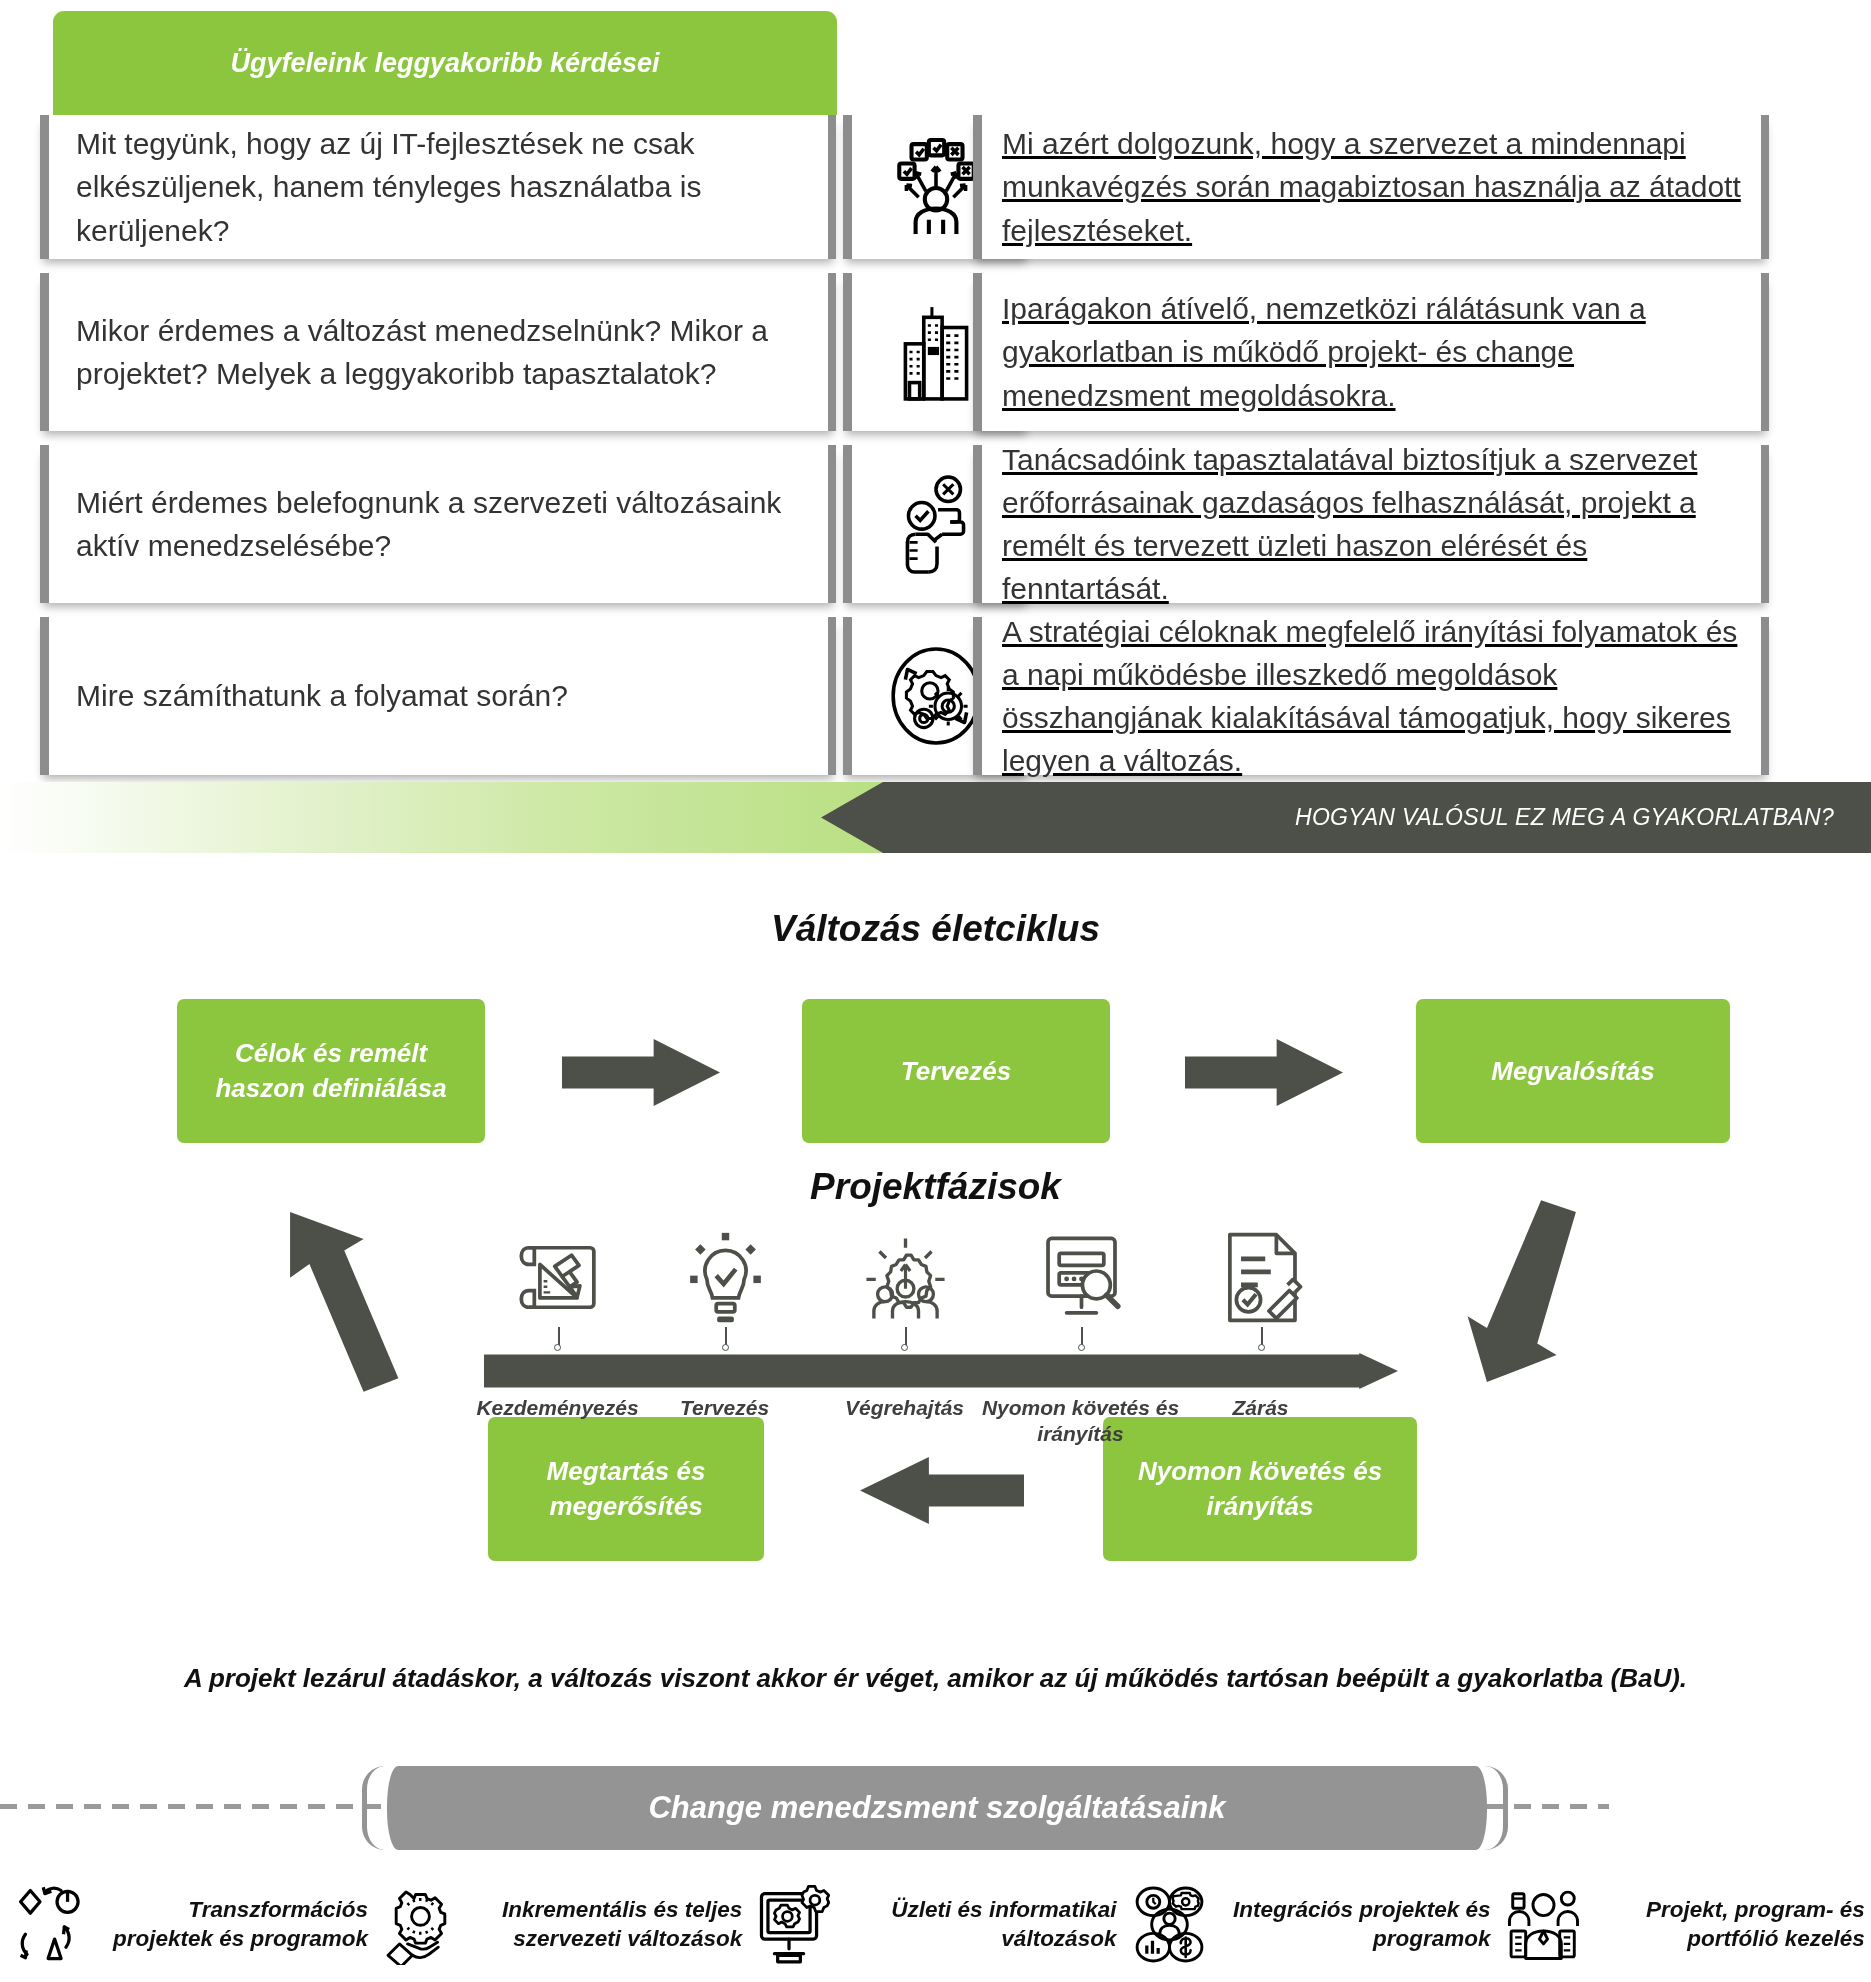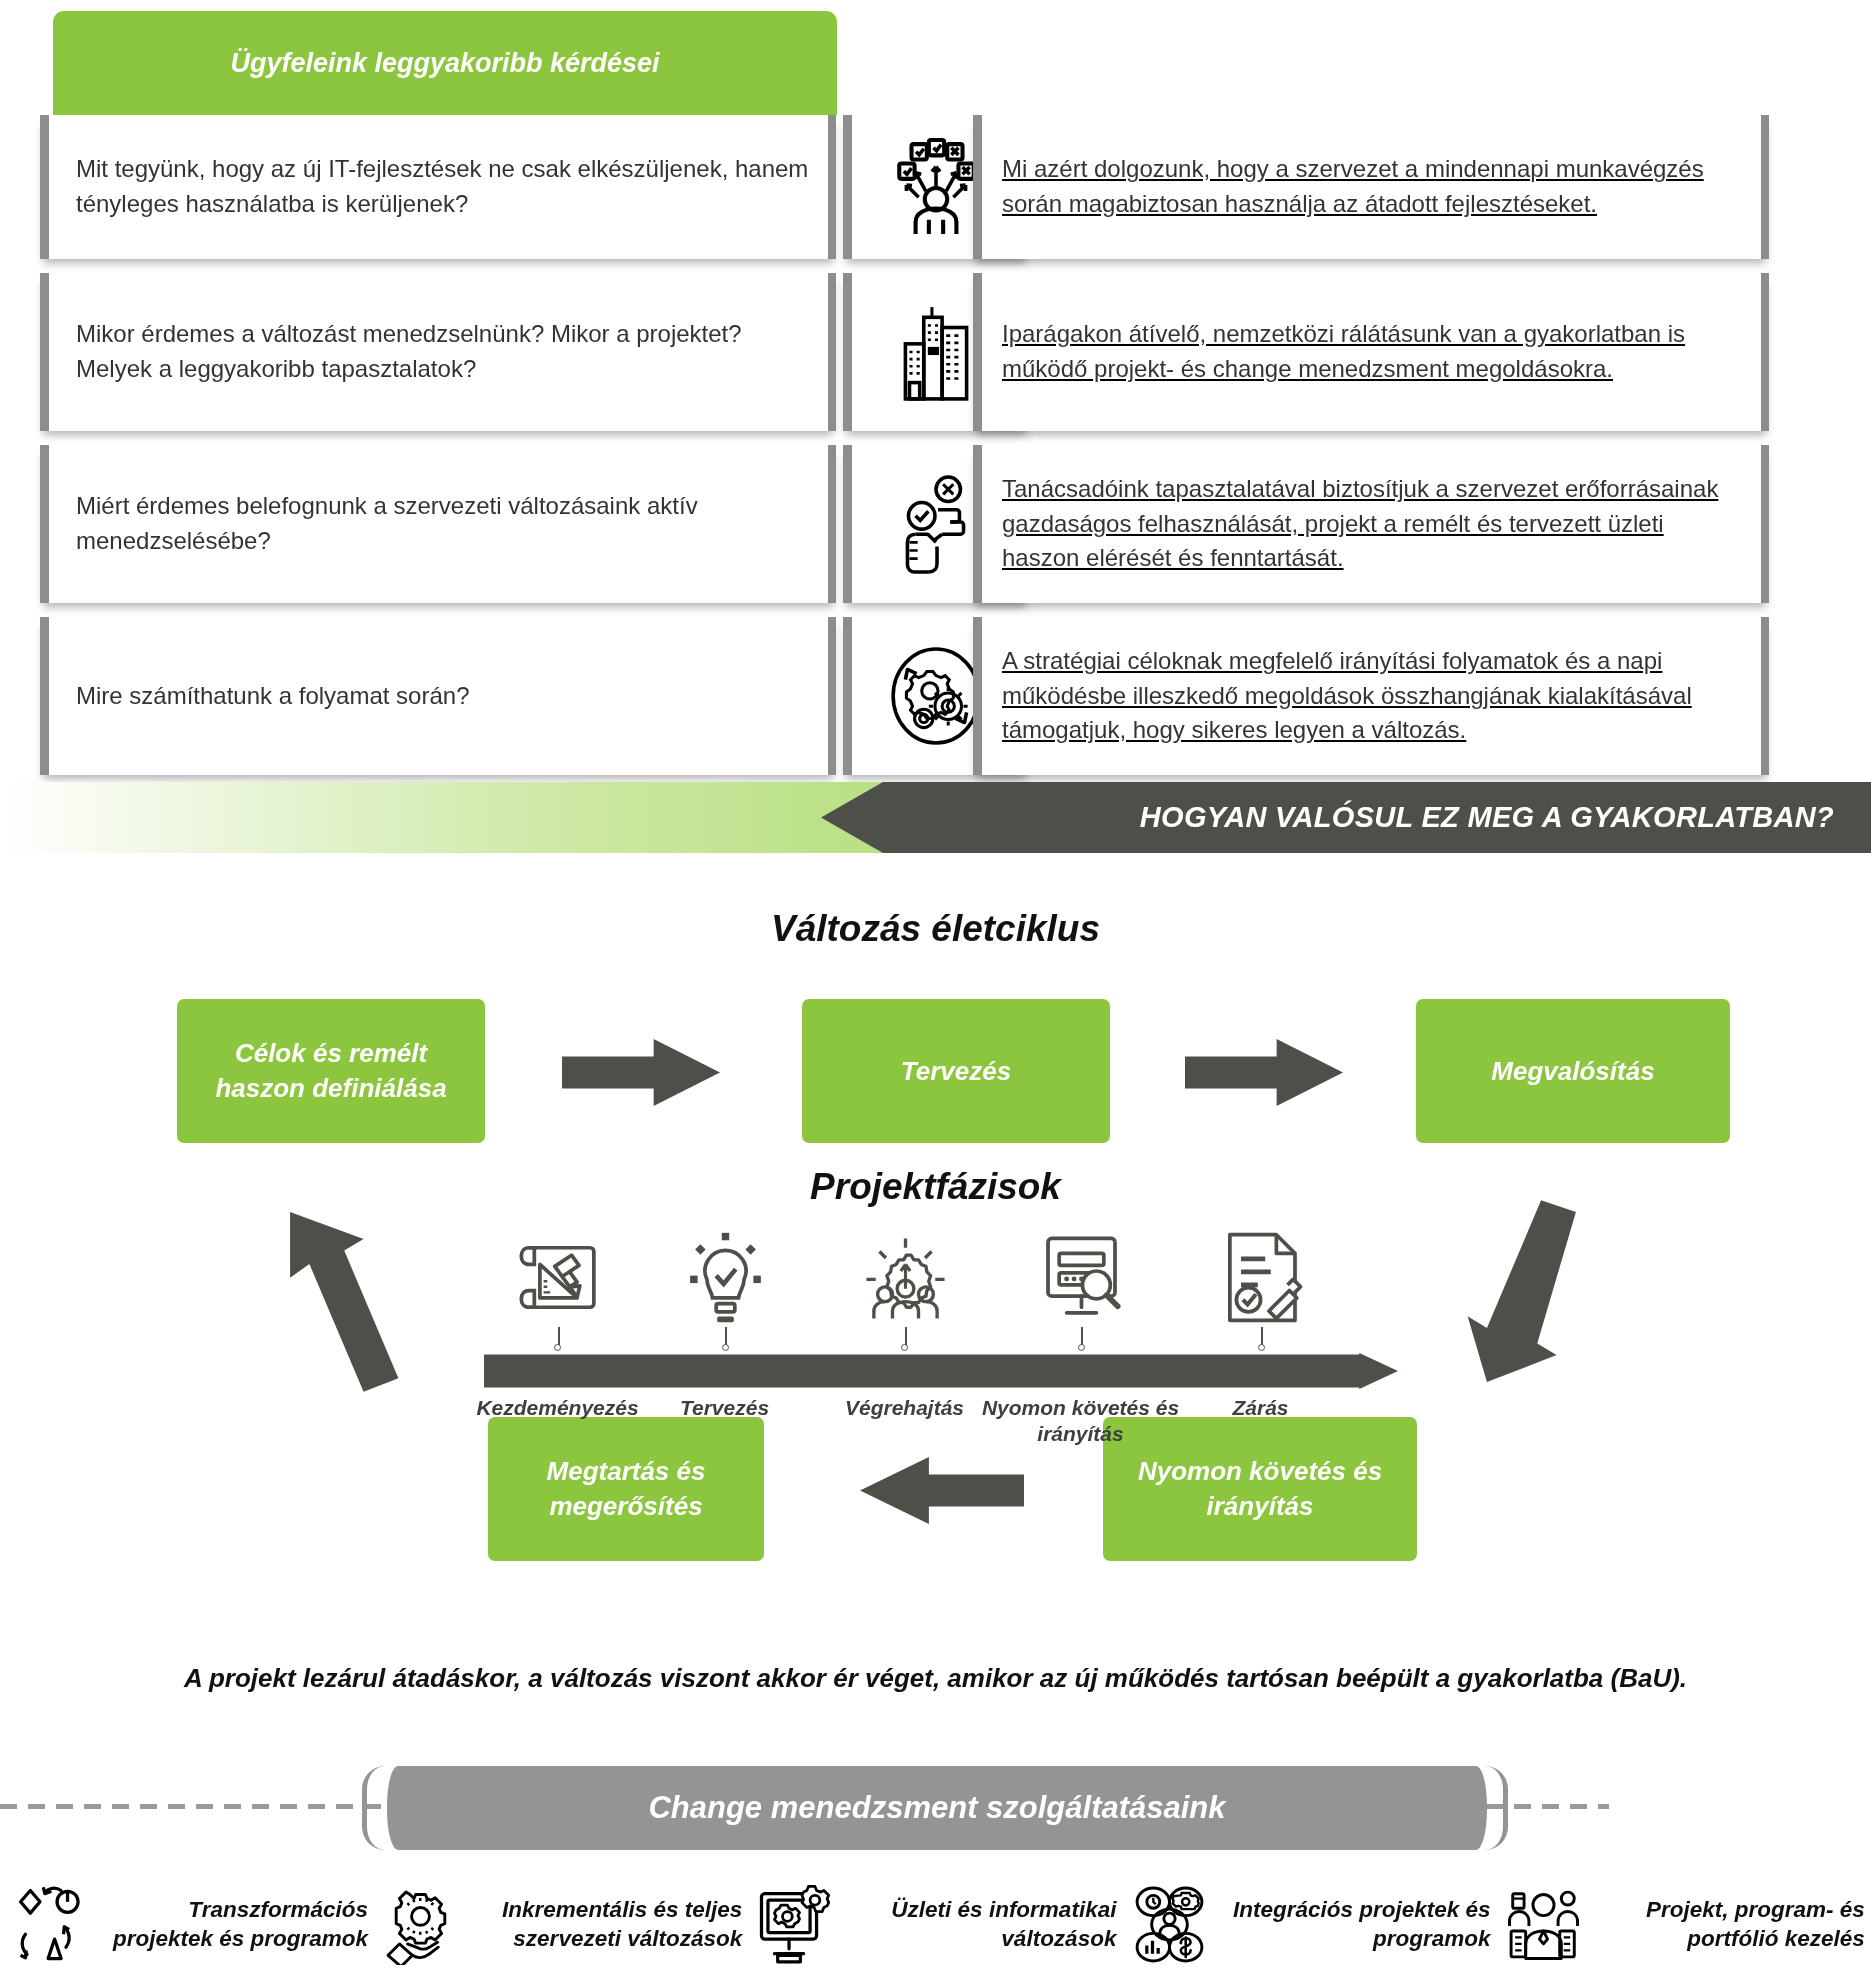--- a/index.html
+++ b/index.html
@@ -41,41 +41,41 @@
     content: ""; position: absolute; top: 0; bottom: 0; width: 8.5px;
     background: #8d8d8d;
   }
   .card::before { left: 0; }
   .card::after  { right: 0; }
   .card-q { left: 40px;   width: 796px; }
   .card-i { left: 843px; width: 186px; justify-content: center; }
   .card-a { left: 973px; width: 796px; text-decoration: underline; }
   .cell-text {
     padding: 0 26px 0 36px;
-    font-size: 24px; line-height: 1.44; color: #333333;
+    font-size: 30px; line-height: 1.44; color: #333333;
   }
   .card-a .cell-text { padding-left: 29px; }
   .icon-box { width: 102px; height: 102px; display: flex; align-items: center; justify-content: center; }
   .icon-box svg { width: 100%; height: 100%; }
 
   
   .banner { position: absolute; left: 0; top: 782px; width: 1871px; height: 71px; }
   .banner-green {
     position: absolute; left: 0; top: 0; width: 945px; height: 71px;
     background: linear-gradient(to right, #ffffff 0%, #ecf6dd 22%, #cde8a4 60%, #b5de7d 100%);
   }
   .banner-dark {
     position: absolute; left: 821px; top: 0; width: 1050px; height: 71px;
     background: #4d5049;
     clip-path: polygon(62px 0, 100% 0, 100% 100%, 62px 100%, 0 50%);
     display: flex; align-items: center; justify-content: flex-end;
   }
   .banner-dark span {
-    color: #ffffff; font-style: italic; font-weight: bold;
-    font-size: 29px; letter-spacing: 0.3px; padding-right: 37px;
+    color: #ffffff; font-style: italic; font-weight: normal;
+    font-size: 23px; letter-spacing: 0.3px; padding-right: 37px;
   }
 
   
   .cycle { position: absolute; left: 0; top: 875px; width: 1871px; height: 790px; }
   .cycle-title {
     position: absolute; left: 0; top: 33px; width: 1871px; text-align: center;
     font-size: 37px; font-weight: bold; font-style: italic; color: #111111;
   }
   .phases-title {
     position: absolute; left: 0; top: 291px; width: 1871px; text-align: center;

